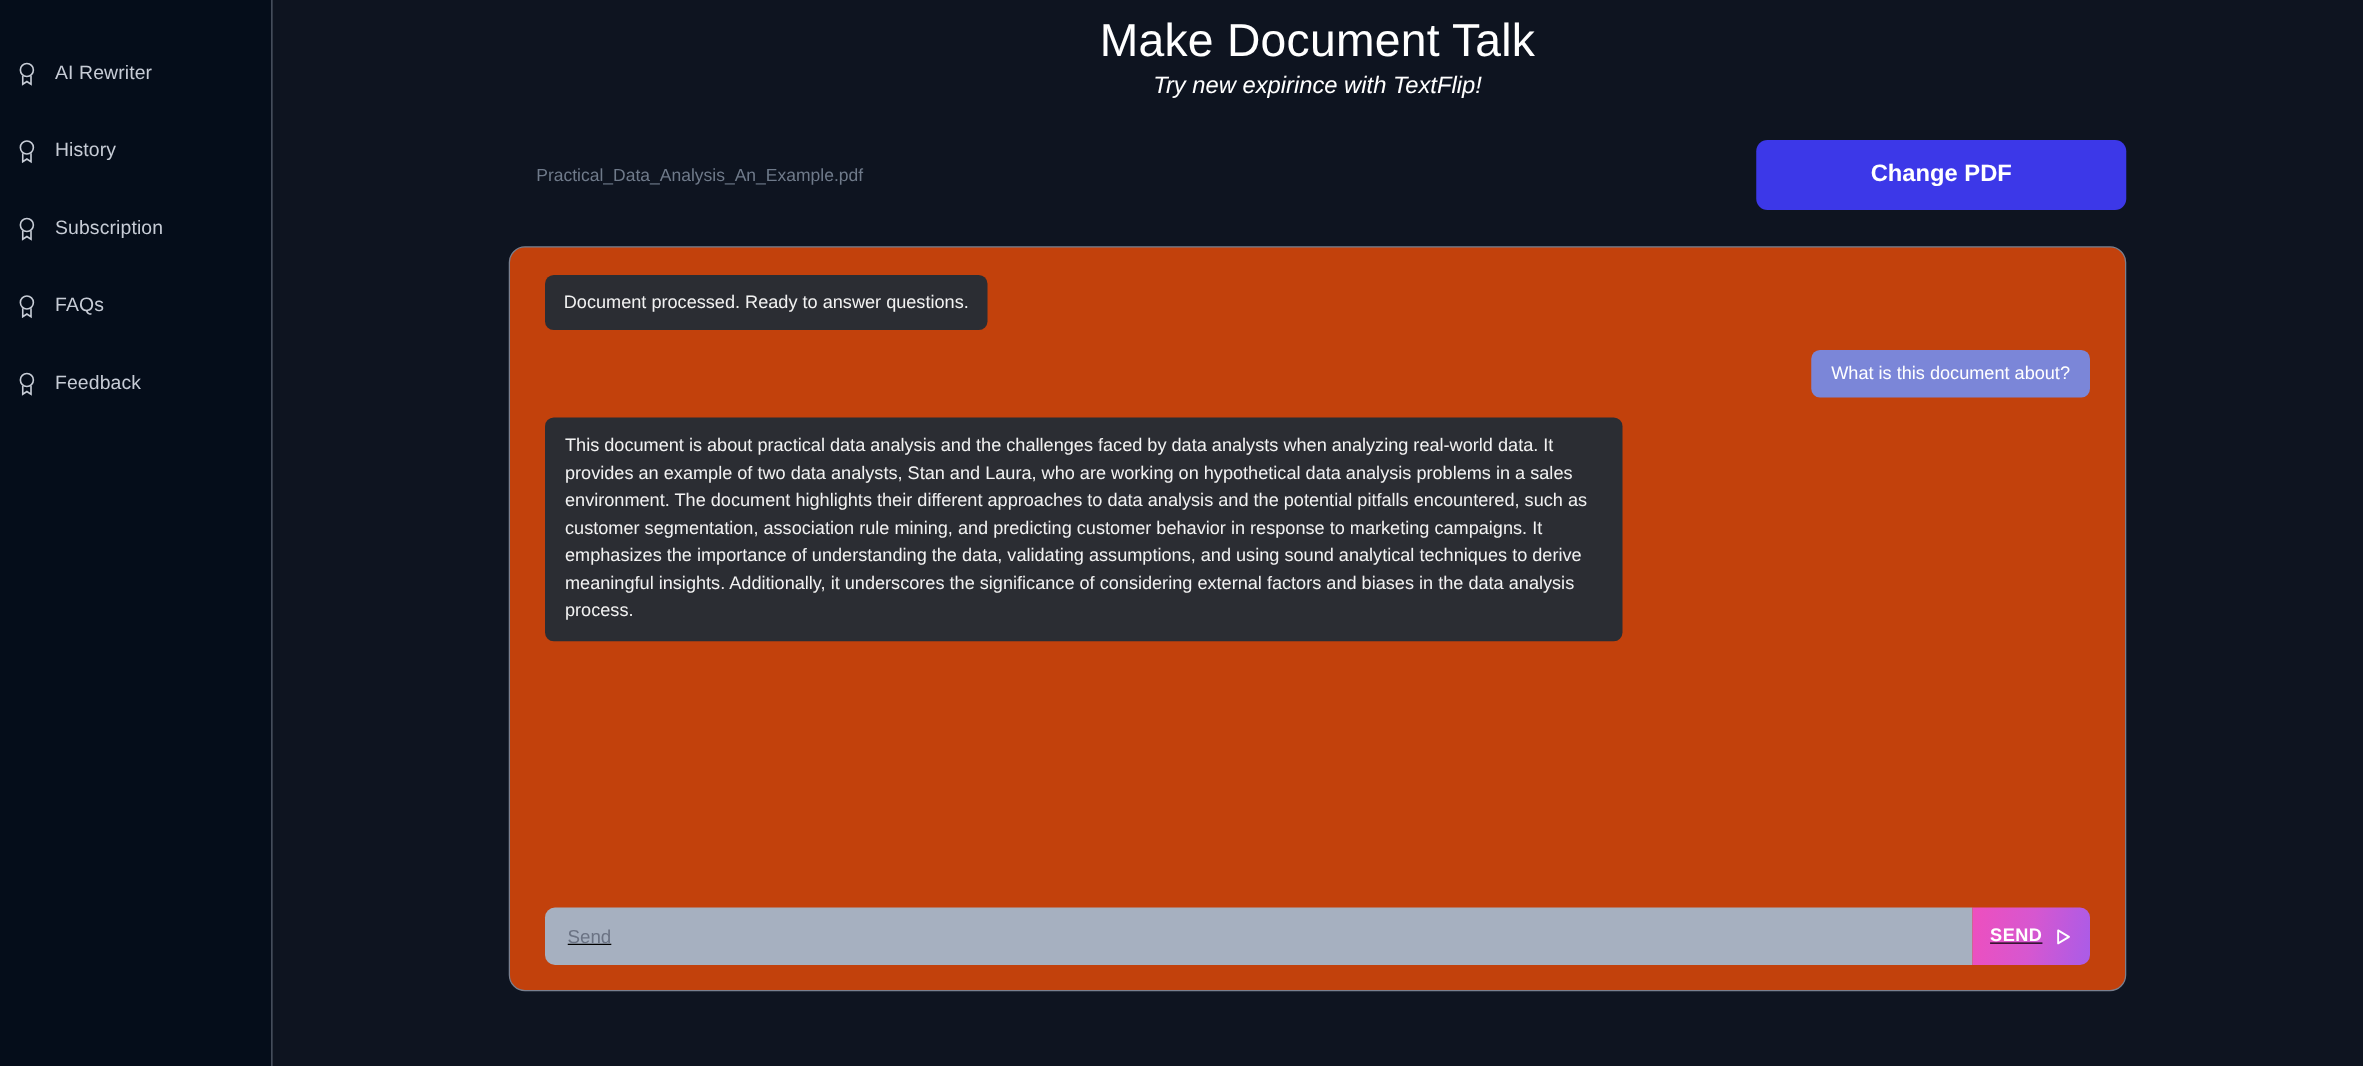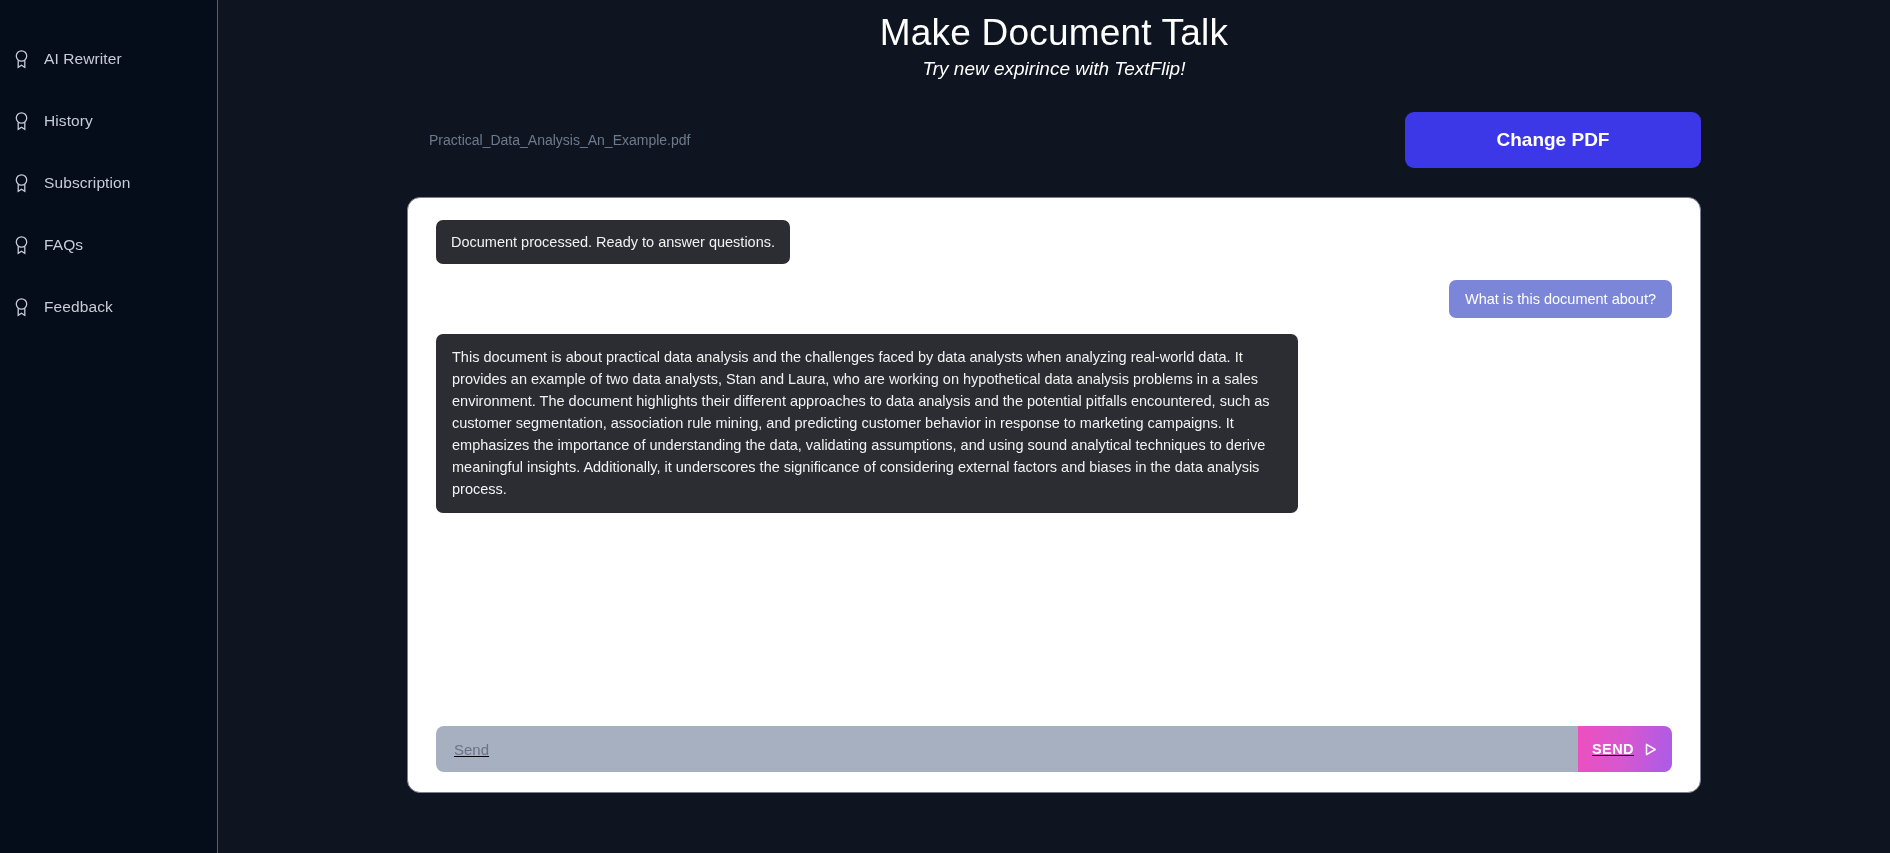--- a/index.html
+++ b/index.html
@@ -112,21 +112,21 @@
     font-weight: bold;
     cursor: pointer;
     font-family: "Liberation Sans", sans-serif;
   }
 
   
   .chat-panel {
     width: 1294px;
     height: 596px;
     margin-top: 29px;
-    background: #ffffff;
+    background: #c2410c;
     border: 1px solid #79808f;
     border-radius: 13px;
     padding: 22px 28px 20px 28px;
     display: flex;
     flex-direction: column;
     position: relative;
   }
   .messages {
     flex: 1;
     display: flex;

